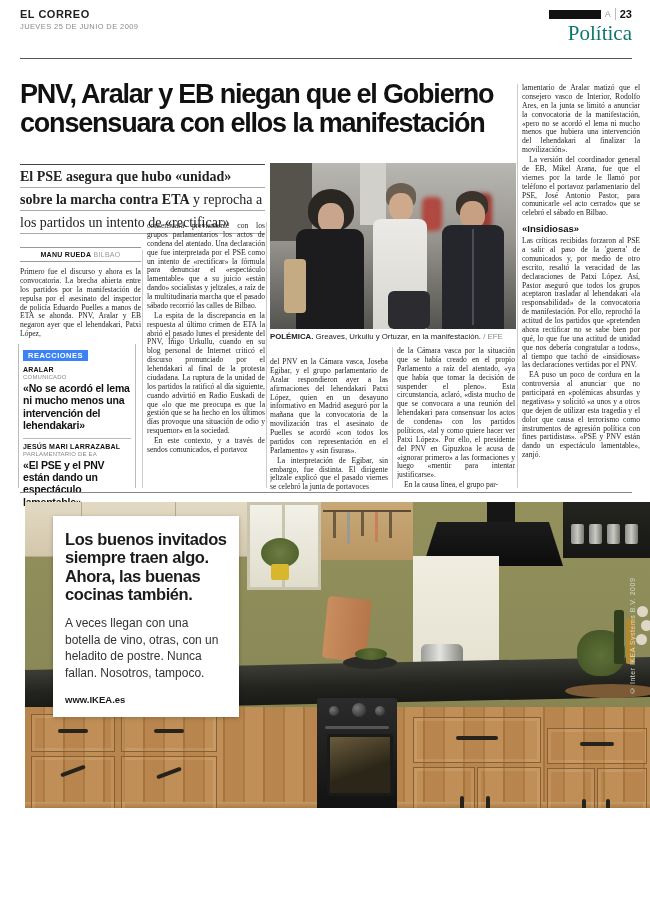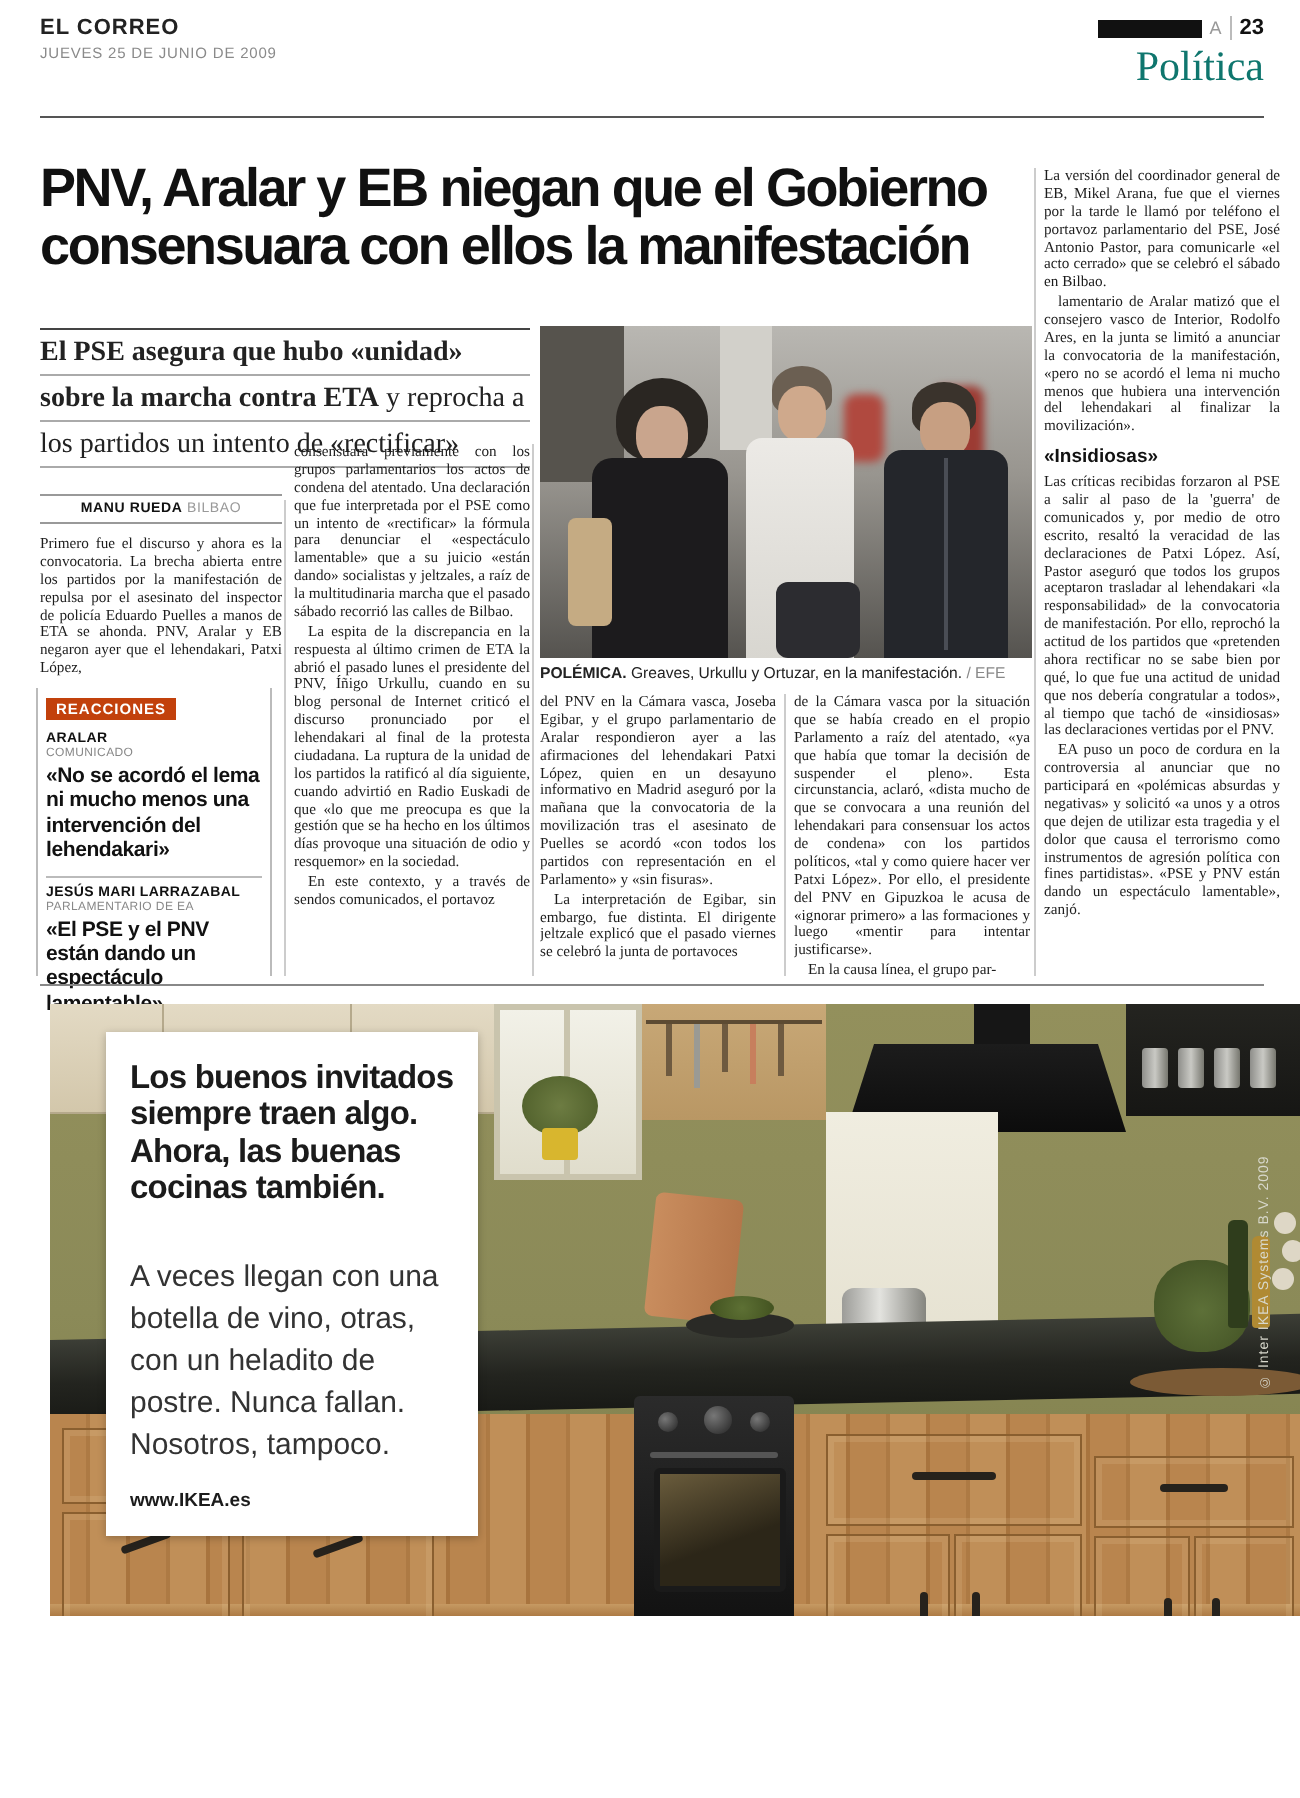--- a/index.html
+++ b/index.html
@@ -24,21 +24,21 @@
   .byline .bn{font-weight:bold;color:#111;letter-spacing:.3px;}
   .byline .bc{color:#999;letter-spacing:.3px;}
   .bodycol{font-size:7.6px;line-height:1.17;text-align:justify;color:#1c1c1c;overflow:hidden;}
   .bodycol p{margin:0;}
   .bodycol p + p{text-indent:7px;margin-top:1px;}
   .vrule{width:1px;background:#ccc;}
   .colsubhead{font-family:"Liberation Sans",sans-serif;font-weight:bold;font-size:9.5px;margin:5px 0 3px 0;color:#111;}
   .bottomrule{left:20px;right:18px;top:492px;height:1px;background:#888;}
   
   .reactions{left:18px;top:344px;width:118px;height:144px;border-left:1px solid #bbb;border-right:1px solid #bbb;padding:0 4px;box-sizing:border-box;font-family:"Liberation Sans",sans-serif;}
-  .reactions-title{display:inline-block;background:#c2410c;color:#fff;font-weight:bold;font-size:7.5px;padding:1px 5px;letter-spacing:.5px;}
+  .reactions-title{display:inline-block;background:#3b82f6;color:#fff;font-weight:bold;font-size:7.5px;padding:1px 5px;letter-spacing:.5px;}
   .r-item{margin-top:4px;}
   .r-item + .r-item{border-top:1px solid #bbb;padding-top:4px;margin-top:6px;}
   .r-name{font-weight:bold;font-size:7px;color:#111;letter-spacing:.2px;}
   .r-role{font-size:6px;color:#888;letter-spacing:.2px;margin-top:1px;}
   .r-quote{font-weight:bold;font-size:10.5px;line-height:1.18;color:#111;margin-top:2px;letter-spacing:-.2px;}
   
   .photo{left:270px;top:163px;width:246px;height:166px;overflow:hidden;background:linear-gradient(180deg,#b9b7b2 0%,#98958f 45%,#55534f 100%);}
   .ph{position:absolute;}
   .caption{left:270px;top:332px;width:246px;font-family:"Liberation Sans",sans-serif;font-size:7.8px;color:#222;}
   .caption .cl{font-weight:bold;}
@@ -78,21 +78,21 @@
   .tray{left:540px;top:182px;width:92px;height:14px;background:#7b5a35;border-radius:50%;}
   .plant{left:552px;top:128px;width:48px;height:46px;background:radial-gradient(circle at 50% 55%,#5d7038,#3f4e22);border-radius:45%;}
   .bottle1{left:589px;top:108px;width:10px;height:54px;background:#2f3d1c;border-radius:3px 3px 2px 2px;}
   .bottle2{left:601px;top:116px;width:9px;height:46px;background:#b08a33;border-radius:3px 3px 2px 2px;}
   .garlic{width:11px;height:11px;background:#ded7c6;border-radius:50%;}
   .wpot{left:246px;top:62px;width:18px;height:16px;background:#d8b62e;border-radius:2px;}
   .wplant{left:236px;top:36px;width:38px;height:30px;background:radial-gradient(circle,#6d7c42,#4c5c28);border-radius:50%;}
   
   .adbox{left:28px;top:14px;width:186px;background:#fff;padding:14px 12px 12px 12px;box-sizing:border-box;font-family:"Liberation Sans",sans-serif;box-shadow:0 1px 4px rgba(0,0,0,.25);}
   .ad-headline{font-weight:bold;font-size:16.5px;line-height:1.12;letter-spacing:-.4px;color:#1b1b1b;}
-  .ad-body{font-size:15px;line-height:1.4;color:#333;margin-top:24px;}
+  .ad-body{font-size:12px;line-height:1.4;color:#333;margin-top:11px;}
   .ad-offer{font-size:9px;line-height:1.4;color:#333;margin-top:15px;}
   .ad-offer b{font-size:9.5px;color:#1b1b1b;}
   .ad-url{font-weight:bold;font-size:9.5px;color:#1b1b1b;margin-top:12px;}
   
   .badge{left:104px;top:280px;width:62px;height:62px;background:#fff;border:2px solid #1a1a1a;border-radius:50%;text-align:center;font-family:"Liberation Sans",sans-serif;box-shadow:0 0 0 4px rgba(255,255,255,.35);}
   .badge-num{font-size:25px;font-weight:bold;color:#1a1a1a;margin-top:9px;letter-spacing:-1px;}
   .badge-label{font-size:8px;color:#1a1a1a;margin-top:-2px;}
   .badge-brand{left:104px;top:346px;width:62px;text-align:center;font-family:"Liberation Sans",sans-serif;font-weight:bold;font-size:7px;color:#111;letter-spacing:1px;}
   
   .legal{left:28px;top:344px;width:330px;font-family:"Liberation Sans",sans-serif;font-size:6.3px;line-height:1.55;color:#33332d;text-shadow:0 0 2px rgba(255,255,255,.4);}
@@ -166,33 +166,33 @@
   <div class="abs bodycol" style="left:20px;top:268px;width:121px;height:72px;">
     <p>Primero fue el discurso y ahora es la convocatoria. La brecha abierta entre los partidos por la manifestación de repulsa por el asesinato del inspector de policía Eduardo Puelles a manos de ETA se ahonda. PNV, Aralar y EB negaron ayer que el lehendakari, Patxi López,</p>
   </div>
 
   <div class="abs bodycol" style="left:147px;top:222px;width:118px;height:266px;">
     <p>consensuara previamente con los grupos parlamentarios los actos de condena del atentado. Una declaración que fue interpretada por el PSE como un intento de «rectificar» la fórmula para denunciar el «espectáculo lamentable» que a su juicio «están dando» socialistas y jeltzales, a raíz de la multitudinaria marcha que el pasado sábado recorrió las calles de Bilbao.</p>
     <p>La espita de la discrepancia en la respuesta al último crimen de ETA la abrió el pasado lunes el presidente del PNV, Íñigo Urkullu, cuando en su blog personal de Internet criticó el discurso pronunciado por el lehendakari al final de la protesta ciudadana. La ruptura de la unidad de los partidos la ratificó al día siguiente, cuando advirtió en Radio Euskadi de que «lo que me preocupa es que la gestión que se ha hecho en los últimos días provoque una situación de odio y resquemor» en la sociedad.</p>
     <p>En este contexto, y a través de sendos comunicados, el portavoz</p>
   </div>
 
-  <div class="abs bodycol" style="left:270px;top:347px;width:118px;height:142px;">
+  <div class="abs bodycol" style="left:270px;top:358px;width:118px;height:142px;">
     <p>del PNV en la Cámara vasca, Joseba Egibar, y el grupo parlamentario de Aralar respondieron ayer a las afirmaciones del lehendakari Patxi López, quien en un desayuno informativo en Madrid aseguró por la mañana que la convocatoria de la movilización tras el asesinato de Puelles se acordó «con todos los partidos con representación en el Parlamento» y «sin fisuras».</p>
     <p>La interpretación de Egibar, sin embargo, fue distinta. El dirigente jeltzale explicó que el pasado viernes se celebró la junta de portavoces</p>
   </div>
 
   <div class="abs bodycol" style="left:397px;top:347px;width:118px;height:142px;">
     <p>de la Cámara vasca por la situación que se había creado en el propio Parlamento a raíz del atentado, «ya que había que tomar la decisión de suspender el pleno». Esta circunstancia, aclaró, «dista mucho de que se convocara a una reunión del lehendakari para consensuar los actos de condena» con los partidos políticos, «tal y como quiere hacer ver Patxi López». Por ello, el presidente del PNV en Gipuzkoa le acusa de «ignorar primero» a las formaciones y luego «mentir para intentar justificarse».</p>
     <p>En la causa línea, el grupo par-</p>
   </div>
 
   <div class="abs bodycol" style="left:522px;top:84px;width:118px;height:404px;">
+    <p>lamentario de Aralar matizó que el consejero vasco de Interior, Rodolfo Ares, en la junta se limitó a anunciar la convocatoria de la manifestación, «pero no se acordó el lema ni mucho menos que hubiera una intervención del lehendakari al finalizar la movilización».</p>
     <p>La versión del coordinador general de EB, Mikel Arana, fue que el viernes por la tarde le llamó por teléfono el portavoz parlamentario del PSE, José Antonio Pastor, para comunicarle «el acto cerrado» que se celebró el sábado en Bilbao.</p>
-    <p>lamentario de Aralar matizó que el consejero vasco de Interior, Rodolfo Ares, en la junta se limitó a anunciar la convocatoria de la manifestación, «pero no se acordó el lema ni mucho menos que hubiera una intervención del lehendakari al finalizar la movilización».</p>
     <div class="colsubhead">«Insidiosas»</div>
     <p>Las críticas recibidas forzaron al PSE a salir al paso de la 'guerra' de comunicados y, por medio de otro escrito, resaltó la veracidad de las declaraciones de Patxi López. Así, Pastor aseguró que todos los grupos aceptaron trasladar al lehendakari «la responsabilidad» de la convocatoria de manifestación. Por ello, reprochó la actitud de los partidos que «pretenden ahora rectificar no se sabe bien por qué, lo que fue una actitud de unidad que nos debería congratular a todos», al tiempo que tachó de «insidiosas» las declaraciones vertidas por el PNV.</p>
     <p>EA puso un poco de cordura en la controversia al anunciar que no participará en «polémicas absurdas y negativas» y solicitó «a unos y a otros que dejen de utilizar esta tragedia y el dolor que causa el terrorismo como instrumentos de agresión política con fines partidistas». «PSE y PNV están dando un espectáculo lamentable», zanjó.</p>
   </div>
 
   <div class="abs reactions">
     <span class="reactions-title">REACCIONES</span>
     <div class="r-item">
       <div class="r-name">ARALAR</div>
       <div class="r-role">COMUNICADO</div>

